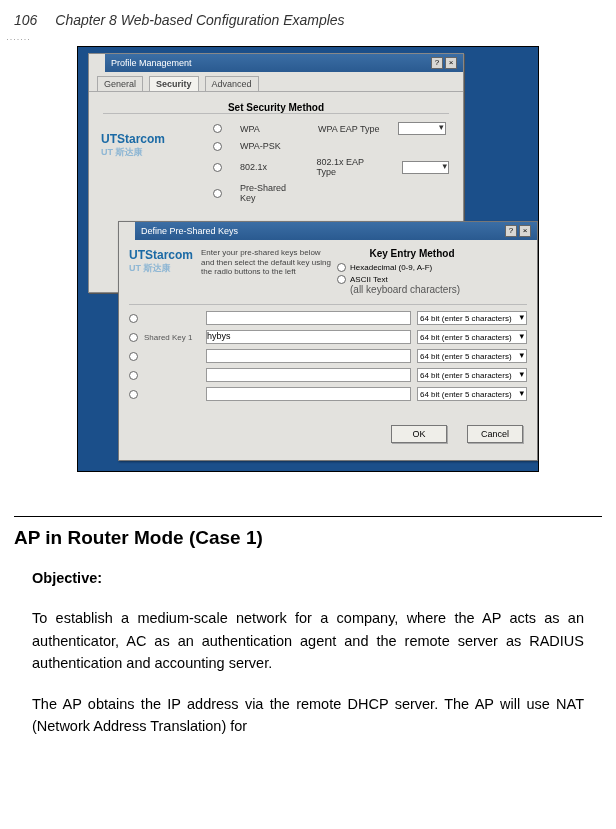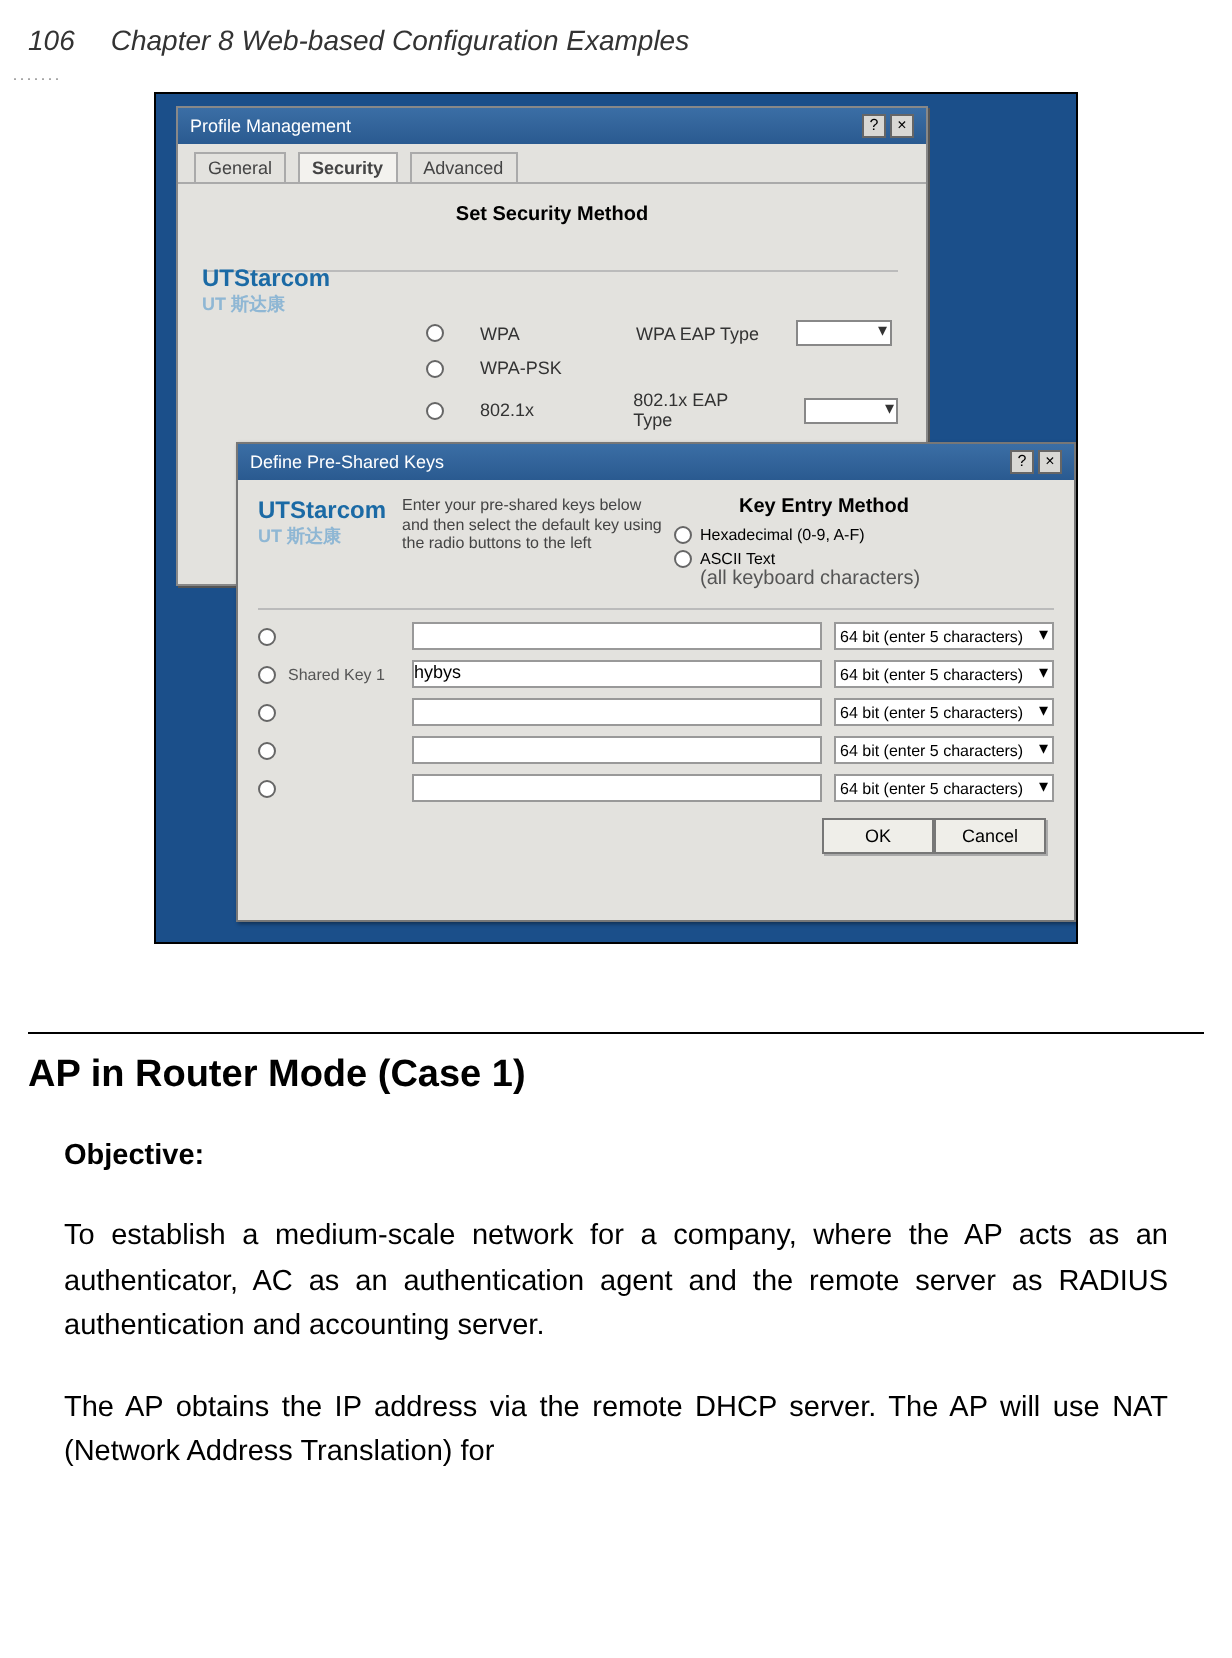--- a/index.html
+++ b/index.html
@@ -48,20 +48,21 @@
   }
   .titlebar {
     height: 18px;
     background: linear-gradient(#3b6ea5,#2a5a90);
     color: #fff;
     font-size: 9px;
     padding: 2px 6px;
     display: flex;
     justify-content: space-between;
     align-items: center;
+    margin-left: 16px;
   }
   .titlebar .btns { display:flex; gap:2px; }
   .tb-btn { width:12px; height:12px; background:#d9d8d4; border:1px solid #666; font-size:8px; line-height:10px; text-align:center; color:#000; }
   .tabs {
     display:flex; gap:6px;
     padding: 4px 8px 0 8px;
     font-size: 9px;
     border-bottom: 1px solid #aaa;
   }
   .tab { padding: 2px 6px; background:#e3e2de; border:1px solid #aaa; border-bottom:none; color:#444; }
@@ -70,22 +71,22 @@
     padding: 10px 14px;
     background:#e3e2de;
     height: 200px;
     position: relative;
   }
   .sec-head {
     text-align:center;
     font-weight:bold;
     font-size: 10px;
     border-bottom:1px solid #bbb;
-    padding-bottom:22px;
-    margin-bottom:24px;
+    padding-bottom:0;
+    margin-bottom:8px;
   }
   .logo1 {
     position:absolute;
     left: 12px; top: 40px;
     font-size: 12px;
     color:#1b6aa5;
     font-weight:bold;
   }
   .logo1 .sub { font-size:9px; color:#8fb7d4; display:block; }
   .opts {
@@ -118,21 +119,21 @@
   .kem-head { font-weight:bold; font-size:10px; margin-bottom:4px; text-align:center; padding-right:40px; }
   .kem-opt { display:flex; align-items:flex-start; gap:4px; margin-bottom:3px; font-size:8px; }
   .kem-small { color:#555; font-size:10px;text-align:right; }
   .divider { border-top:1px solid #bbb; margin:6px 0; }
   .keyrow { display:flex; align-items:center; gap:6px; margin-bottom:5px; }
   .keyrow .radio { flex:none; }
   .keyrow .klabel { width:56px; font-size:8px; color:#555; }
   .keyrow .kin { flex:1; height:14px; border:1px solid #999; background:#fff; }
   .keyrow .ksel { width:110px; height:14px; border:1px solid #999; background:#fff; font-size:8px; padding:0 2px; position:relative; display:flex; align-items:center; }
   .keyrow .ksel:after { content:"▾"; position:absolute; right:2px; top:0; font-size:9px; }
-  .btnrow { display:flex; justify-content:flex-end; gap:0; margin-top:8px; padding-right:4px; }
+  .btnrow { display:flex; justify-content:flex-end; gap:20px; margin-top:24px; padding-right:4px; }
   .dlg-btn { width:56px; height:18px; border:1px solid #777; background:#efeee9; box-shadow: 1px 1px 0 #aaa; font-size:9px; display:flex; align-items:center; justify-content:center; }
 
   .hr-section { border-top: 1.5px solid #000; margin: 44px 14px 0 14px; }
   .section-title { font-size: 19px; font-weight:bold; margin: 10px 14px 0 14px; }
   .bodytext { margin: 18px 32px 0 32px; font-size: 14.5px; line-height: 1.55; }
   .obj { font-weight:bold; margin-bottom: 18px; }
   .para { text-align: justify; margin-bottom: 18px; }
 </style>
 </head>
 <body>

